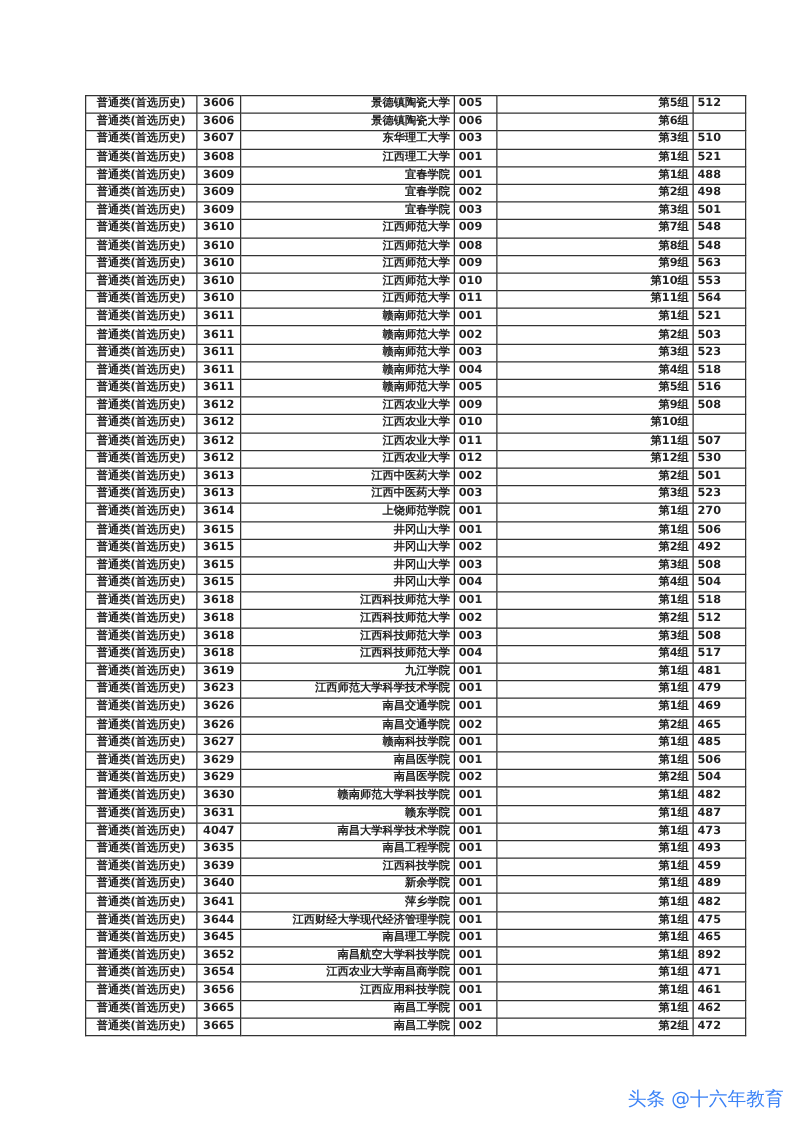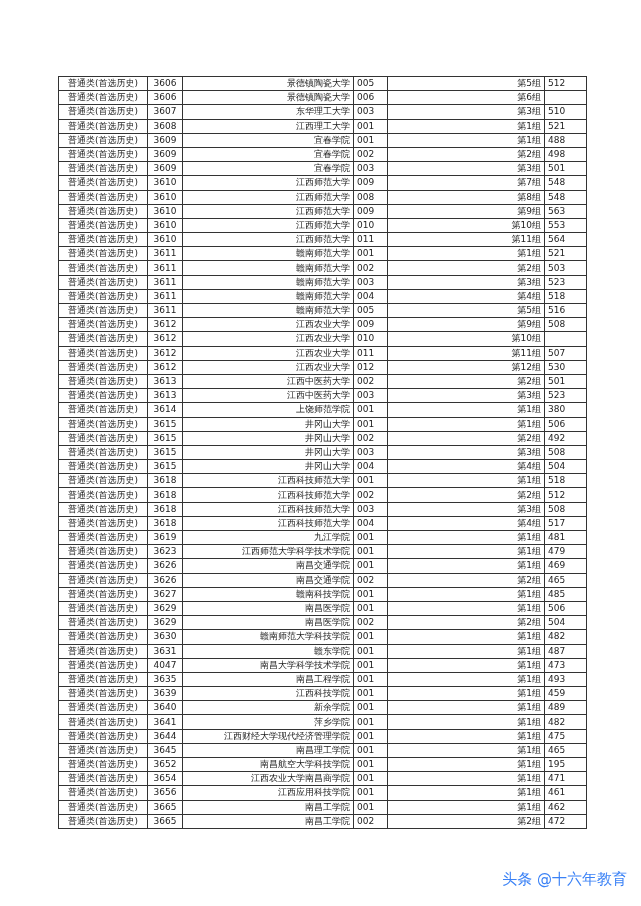--- a/index.html
+++ b/index.html
@@ -1,17 +1,17 @@
 <!DOCTYPE html>
 <html><head>
 <meta charset="utf-8">
 <style>
   html, body { margin:0; padding:0; background:#ffffff; }
   body { width:641px; height:906px; position:relative; overflow:hidden; font-family:"DejaVu Sans", sans-serif; color:#222; }
-  table.grid { position:absolute; left:58px; top:76px; width:522px; border-collapse:collapse; table-layout:fixed; border:1.5px solid #222; }
+  table.grid { position:absolute; left:68px; top:76px; width:522px; border-collapse:collapse; table-layout:fixed; border:1.5px solid #222;font-weight:bold; }
   table.grid td { border:1px solid #333; height:13.2px; padding:0 3px; font-size:9px; line-height:13px; white-space:nowrap; overflow:hidden; }
   td.c-cat { width:82px; text-align:center; }
   td.c-code { width:28px; text-align:center; }
   td.c-name { width:164px; text-align:right; }
   td.c-num { width:27px; }
   td.c-grp { width:150px; text-align:right; }
   td.c-score { width:35px; text-align:left; padding-right:6px; }
   .watermark { position:absolute; right:14px; top:870px; font-size:15px; color:#3b82f6; }
 </style>
 </head>
@@ -202,21 +202,21 @@
         <td class="c-num">003</td>
         <td class="c-grp">第3组</td>
         <td class="c-score">523</td>
       </tr>
       <tr>
         <td class="c-cat">普通类(首选历史)</td>
         <td class="c-code">3614</td>
         <td class="c-name">上饶师范学院</td>
         <td class="c-num">001</td>
         <td class="c-grp">第1组</td>
-        <td class="c-score">380</td>
+        <td class="c-score">270</td>
       </tr>
       <tr>
         <td class="c-cat">普通类(首选历史)</td>
         <td class="c-code">3615</td>
         <td class="c-name">井冈山大学</td>
         <td class="c-num">001</td>
         <td class="c-grp">第1组</td>
         <td class="c-score">506</td>
       </tr>
       <tr>
@@ -402,21 +402,21 @@
         <td class="c-num">001</td>
         <td class="c-grp">第1组</td>
         <td class="c-score">465</td>
       </tr>
       <tr>
         <td class="c-cat">普通类(首选历史)</td>
         <td class="c-code">3652</td>
         <td class="c-name">南昌航空大学科技学院</td>
         <td class="c-num">001</td>
         <td class="c-grp">第1组</td>
-        <td class="c-score">195</td>
+        <td class="c-score">892</td>
       </tr>
       <tr>
         <td class="c-cat">普通类(首选历史)</td>
         <td class="c-code">3654</td>
         <td class="c-name">江西农业大学南昌商学院</td>
         <td class="c-num">001</td>
         <td class="c-grp">第1组</td>
         <td class="c-score">471</td>
       </tr>
       <tr>

